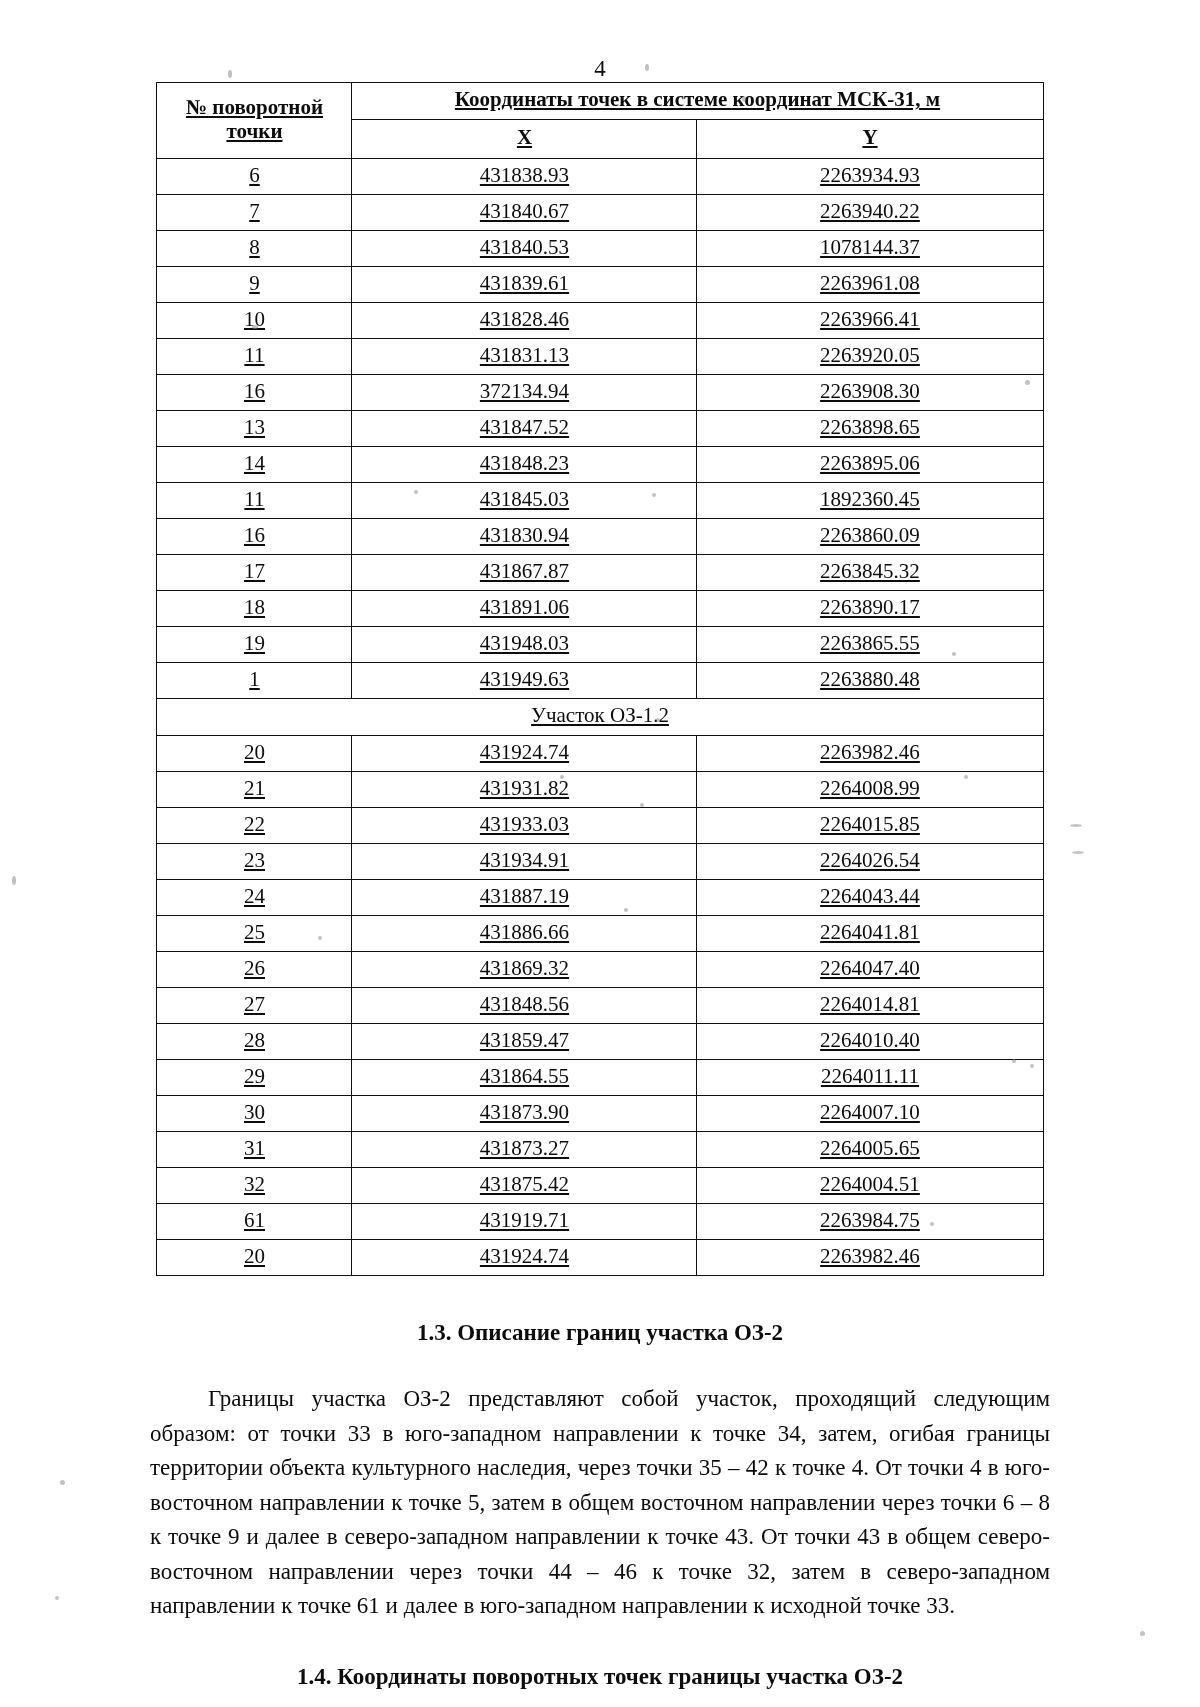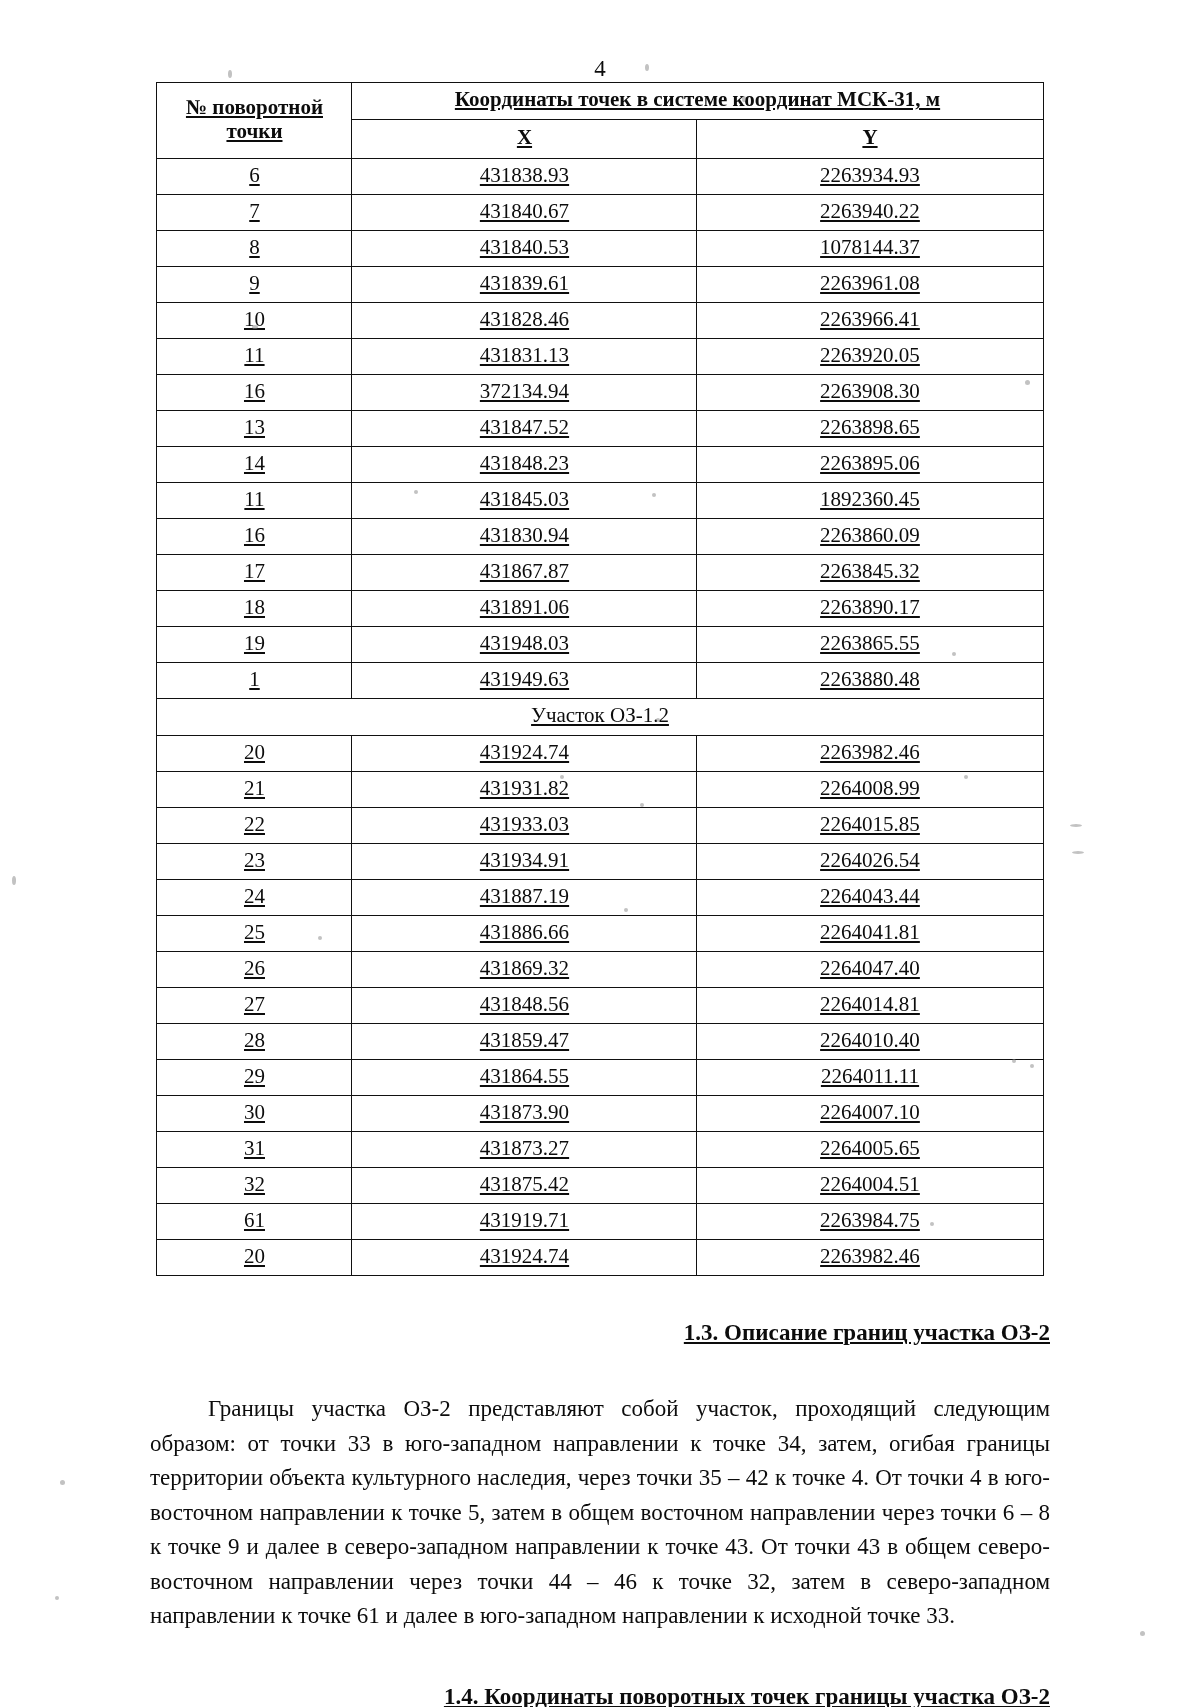--- a/index.html
+++ b/index.html
@@ -67,38 +67,37 @@
     text-align: left;
     font-weight: bold;
     padding-left: 8px;
     height: 32px;
     font-size: 21px;
     margin-top: 8px;
   }
 
   
   h2.section-heading {
-    text-align: right;
+    text-align: center;
     font-size: 23px;
     font-weight: bold;
     margin: 0;
     padding: 0;
-    text-decoration: underline;
   }
   .sp-before-h13 { height: 44px; }
   .sp-after-h13  { height: 36px; }
   .sp-before-h14 { height: 40px; }
   .sp-after-h14  { height: 40px; }
 
   p.body-text {
     font-size: 23px;
     line-height: 34.5px;
     text-align: justify;
     text-indent: 58px;
-    margin: 10px;
+    margin: 0;
     width: 900px;
     margin-left: auto;
     margin-right: auto;
     hyphens: none;
   }
 
   
   .speck {
     position: absolute;
     background: #8f8f8f;

